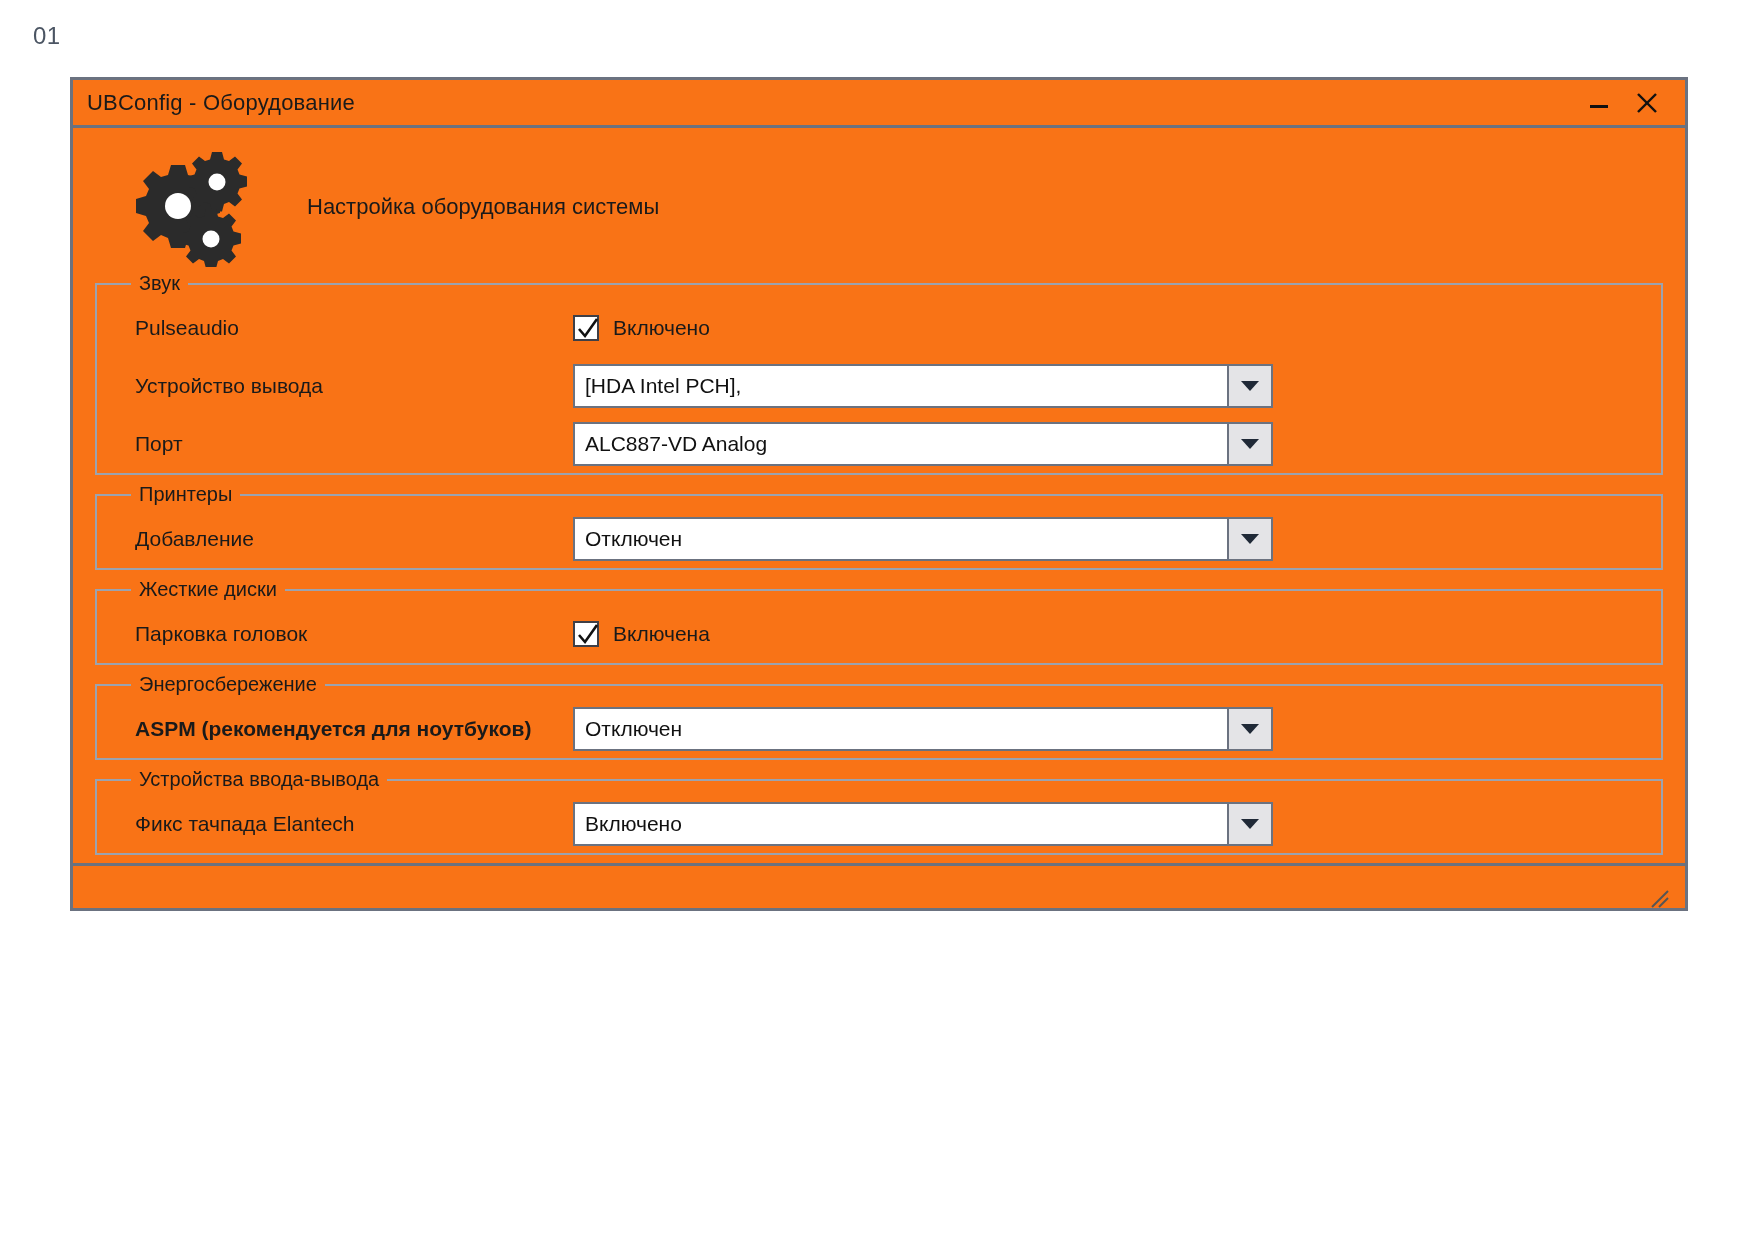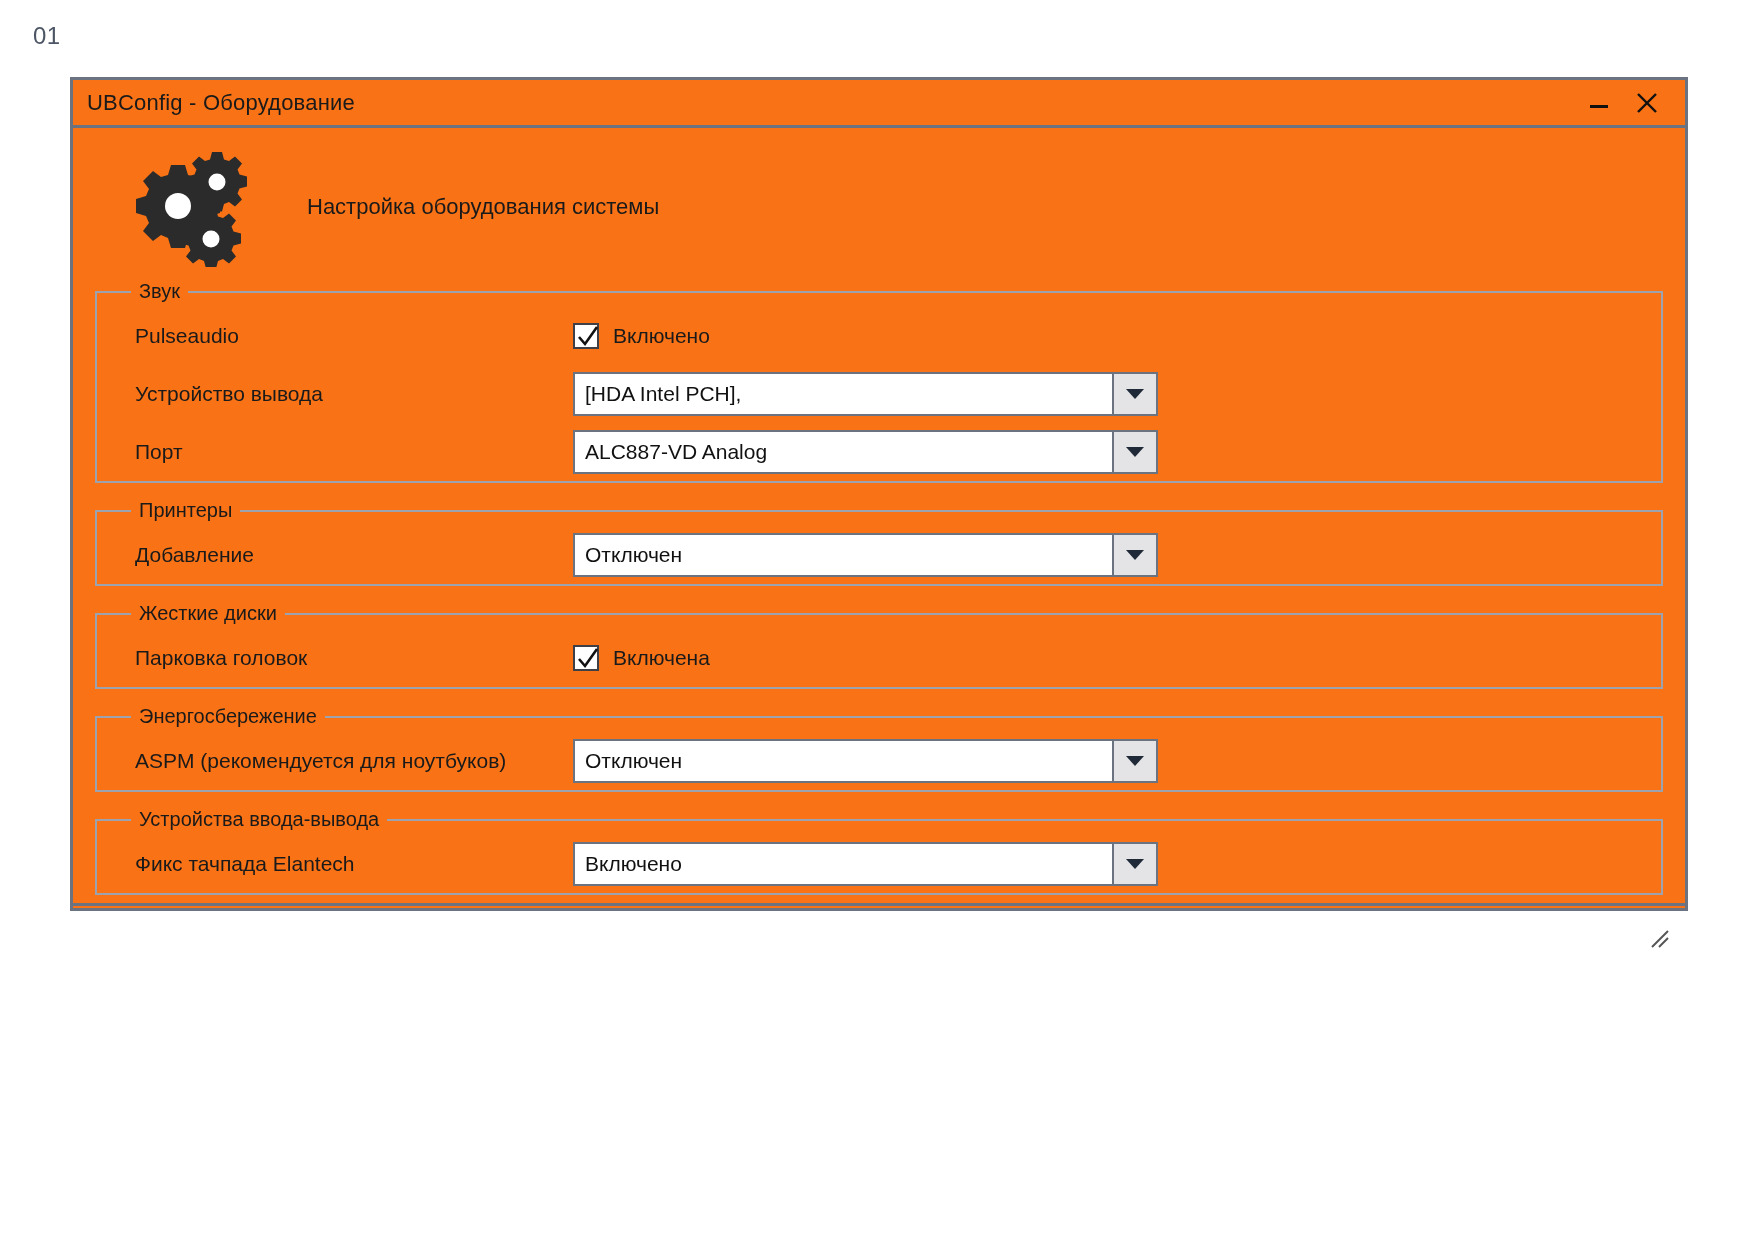--- a/index.html
+++ b/index.html
@@ -63,21 +63,20 @@
     color: #111;
   }
   .win-btn svg { display: block; }
 
   .window-body {
     flex: 1;
     padding: 14px 22px 0 22px;
     box-sizing: border-box;
     display: flex;
     flex-direction: column;
-    gap: 8px;
   }
 
   .header-row {
     display: flex;
     align-items: center;
     height: 130px;
     padding-left: 22px;
     box-sizing: border-box;
   }
   .gears-icon {
@@ -114,20 +113,21 @@
     font-size: 21px;
     color: #1a1a1a;
     width: 460px;
     flex: 0 0 460px;
     padding-left: 22px;
     box-sizing: border-box;
   }
   .field-label.wide {
     width: 460px;
     flex: 0 0 460px;
+    font-weight: bold;
   }
 
   .checkbox-wrap {
     display: flex;
     align-items: center;
   }
   .checkbox {
     width: 26px;
     height: 26px;
     border: 2px solid #3f3f46;
@@ -140,21 +140,21 @@
     position: absolute;
     left: 1px;
     top: 0px;
   }
   .checkbox-label {
     font-size: 21px;
     margin-left: 14px;
   }
 
   .combo {
-    width: 585px;
+    width: 700px;
     height: 44px;
     border: 2px solid #6b7280;
     background: #ffffff;
     box-sizing: border-box;
     display: flex;
     align-items: stretch;
   }
   .combo .combo-value {
     flex: 1;
     display: flex;

